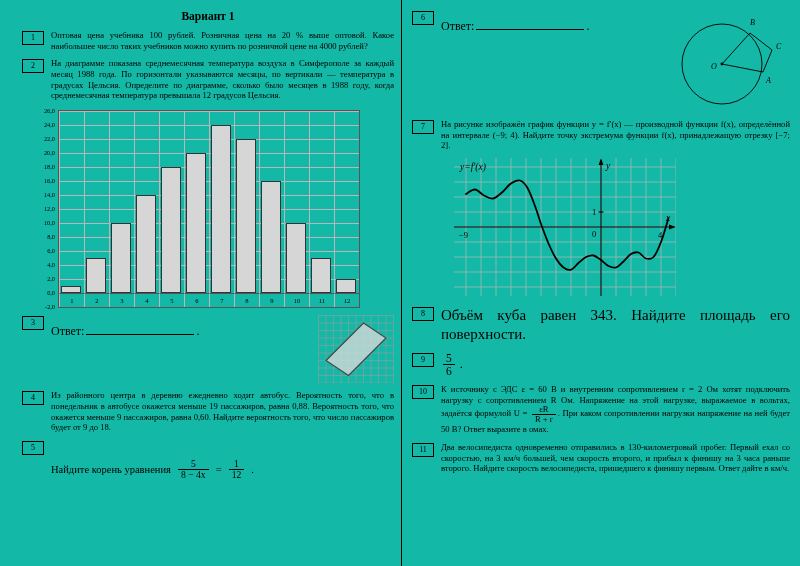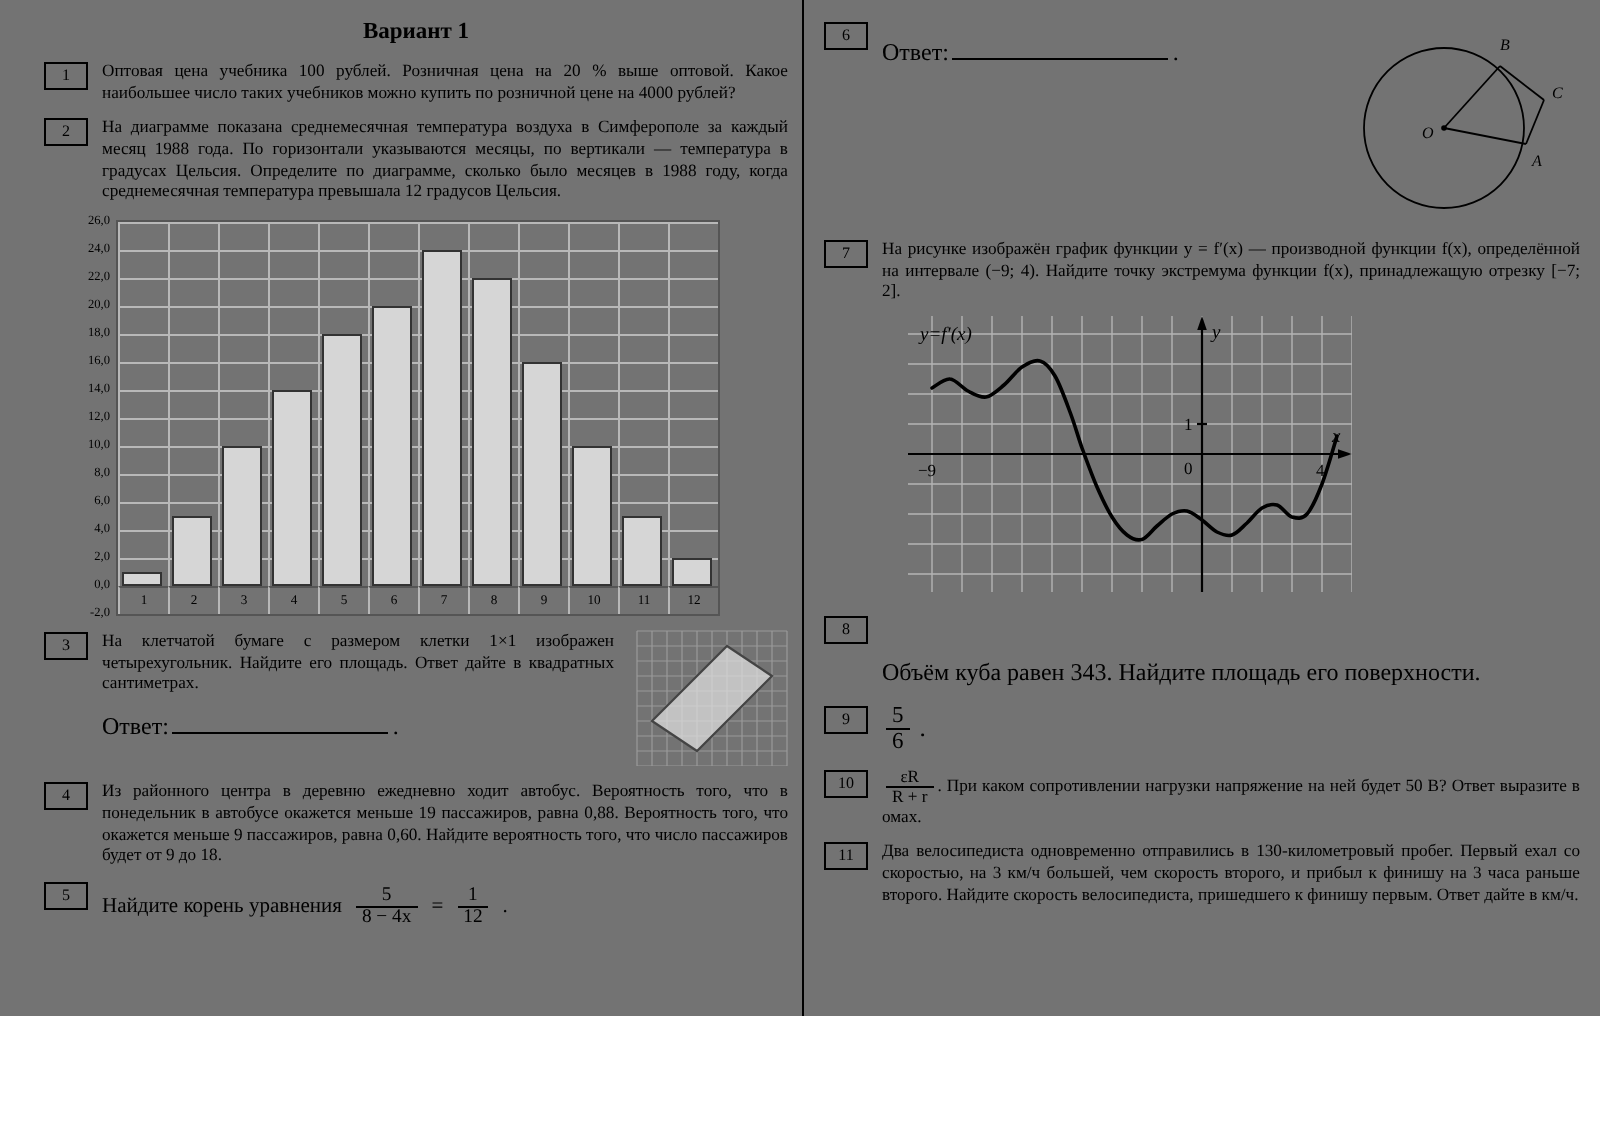--- a/index.html
+++ b/index.html
@@ -1,34 +1,34 @@
 <!DOCTYPE html>
 <html><head>
 <meta charset="utf-8">
 <style>
   * { margin:0; padding:0; box-sizing:border-box; }
   html,body { background:#ffffff; }
   body { width:800px; height:566px; font-family:"Liberation Serif","DejaVu Serif",serif; color:#000; }
-  .page { position:relative; width:800px; height:508px; overflow:hidden; background:#737373; }
+  .page { position:relative; width:800px; height:566px; overflow:hidden; background:#14b8a6; }
   .divider { position:absolute; left:401px; top:0; width:1px; height:566px; background:#000; }
   .col { position:absolute; top:0; display:flex; flex-direction:column; }
   .col-left { left:22px; width:372px; padding-top:10px; }
   .col-right { left:412px; width:378px; padding-top:10px; }
   .title { text-align:center; font-weight:bold; font-size:11.5px; margin-bottom:8px; }
   .problem { display:flex; gap:7px; margin-bottom:7px; }
   .numbox { flex:0 0 auto; width:22px; height:14px; border:1px solid #000; font-size:8px; text-align:center; line-height:12px; margin-top:1px; }
   .ptext { font-size:8.6px; line-height:1.24; text-align:justify; flex:1 1 auto; min-width:0; }
-  .big { font-size:12px; line-height:1.3;margin-top:22px; }
+  .big { font-size:15px; line-height:1.3; }
   .huge { font-size:12.5px; line-height:1.3; display:flex; align-items:center; gap:3px; flex-wrap:wrap; }
   .answer-line { font-size:12px; margin-top:9px; }
   .blank { display:inline-block; width:108px; height:9px; border-bottom:1px solid #000; margin:0 2px; }
   .frac { display:inline-block; vertical-align:middle; text-align:center; line-height:1.05; margin:0 2px; }
   .frac .fnum { display:block; border-bottom:1px solid #000; padding:0 3px; }
   .frac .fden { display:block; padding:0 3px; }
-  .eqline { display:flex; align-items:center; gap:5px; font-size:10.5px; margin-top:3px; }
+  .eqline { display:flex; align-items:center; gap:5px; font-size:10.5px; margin-top:19px; }
   .eqline .frac, .huge .frac { font-size:0.92em; }
 
   
   .chart-wrap { display:flex; margin:2px 0 7px 12px; }
   .chart-yaxis { position:relative; width:24px; flex:0 0 auto; }
   .ylab { position:absolute; right:3px; font-size:6.3px; line-height:1; white-space:nowrap; }
   .chart-plot { position:relative; flex:0 0 auto; border:1px solid #555;
       background-image:
         repeating-linear-gradient(to bottom, #b8b8b8 0 1px, transparent 1px 14px),
         repeating-linear-gradient(to right, #b8b8b8 0 1px, transparent 1px 25px); }
@@ -115,21 +115,20 @@
           <div class="xcell" style="left: 250px; width: 25px; height: 14px;">11</div>
           <div class="bar" style="left: 252px; width: 20px; bottom: 14px; height: 35px; background: rgb(214, 214, 214);"></div>
           <div class="xcell" style="left: 275px; width: 25px; height: 14px;">12</div>
           <div class="bar" style="left: 277px; width: 20px; bottom: 14px; height: 14px; background: rgb(214, 214, 214);"></div>
         </div>
     </div>
 
     <div class="problem">
       <div class="numbox">3</div>
       <div class="ptext">
-        <span>На клетчатой бумаге с размером клетки 1×1 изображен четырехугольник. Найдите его площадь. Ответ дайте в квадратных сантиметрах.</span>
         <div class="answer-line">
           <span>Ответ:</span><span class="blank"></span><span>.</span>
         </div>
       </div>
       <svg class="qfig" id="quad-svg" width="76" height="68.5">
           <line x1="0.5" y1="0.5" x2="0.5" y2="68" class="qgl"></line>
           <line x1="8" y1="0.5" x2="8" y2="68" class="qgl"></line>
           <line x1="15.5" y1="0.5" x2="15.5" y2="68" class="qgl"></line>
           <line x1="23" y1="0.5" x2="23" y2="68" class="qgl"></line>
           <line x1="30.5" y1="0.5" x2="30.5" y2="68" class="qgl"></line>
@@ -258,20 +257,21 @@
             <span class="fnum">5</span>
             <span class="fden">6</span>
           </span>
         <span>.</span>
       </div>
     </div>
 
     <div class="problem">
       <div class="numbox">10</div>
       <div class="ptext">
+        <span>К источнику с ЭДС ε = 60 В и внутренним сопротивлением r = 2 Ом хотят подключить нагрузку с сопротивлением R Ом. Напряжение на этой нагрузке, выражаемое в вольтах, задаётся формулой U =</span>
         <span class="frac"><span class="fnum">εR</span><span class="fden">R + r</span></span><span>. При каком сопротивлении нагрузки напряжение на ней будет 50 В? Ответ выразите в омах.</span>
       </div>
     </div>
 
     <div class="problem">
       <div class="numbox">11</div>
       <div class="ptext">Два велосипедиста одновременно отправились в 130-километровый пробег. Первый ехал со скоростью, на 3 км/ч большей, чем скорость второго, и прибыл к финишу на 3 часа раньше второго. Найдите скорость велосипедиста, пришедшего к финишу первым. Ответ дайте в км/ч.</div>
     </div>
   </div>
 </div>

